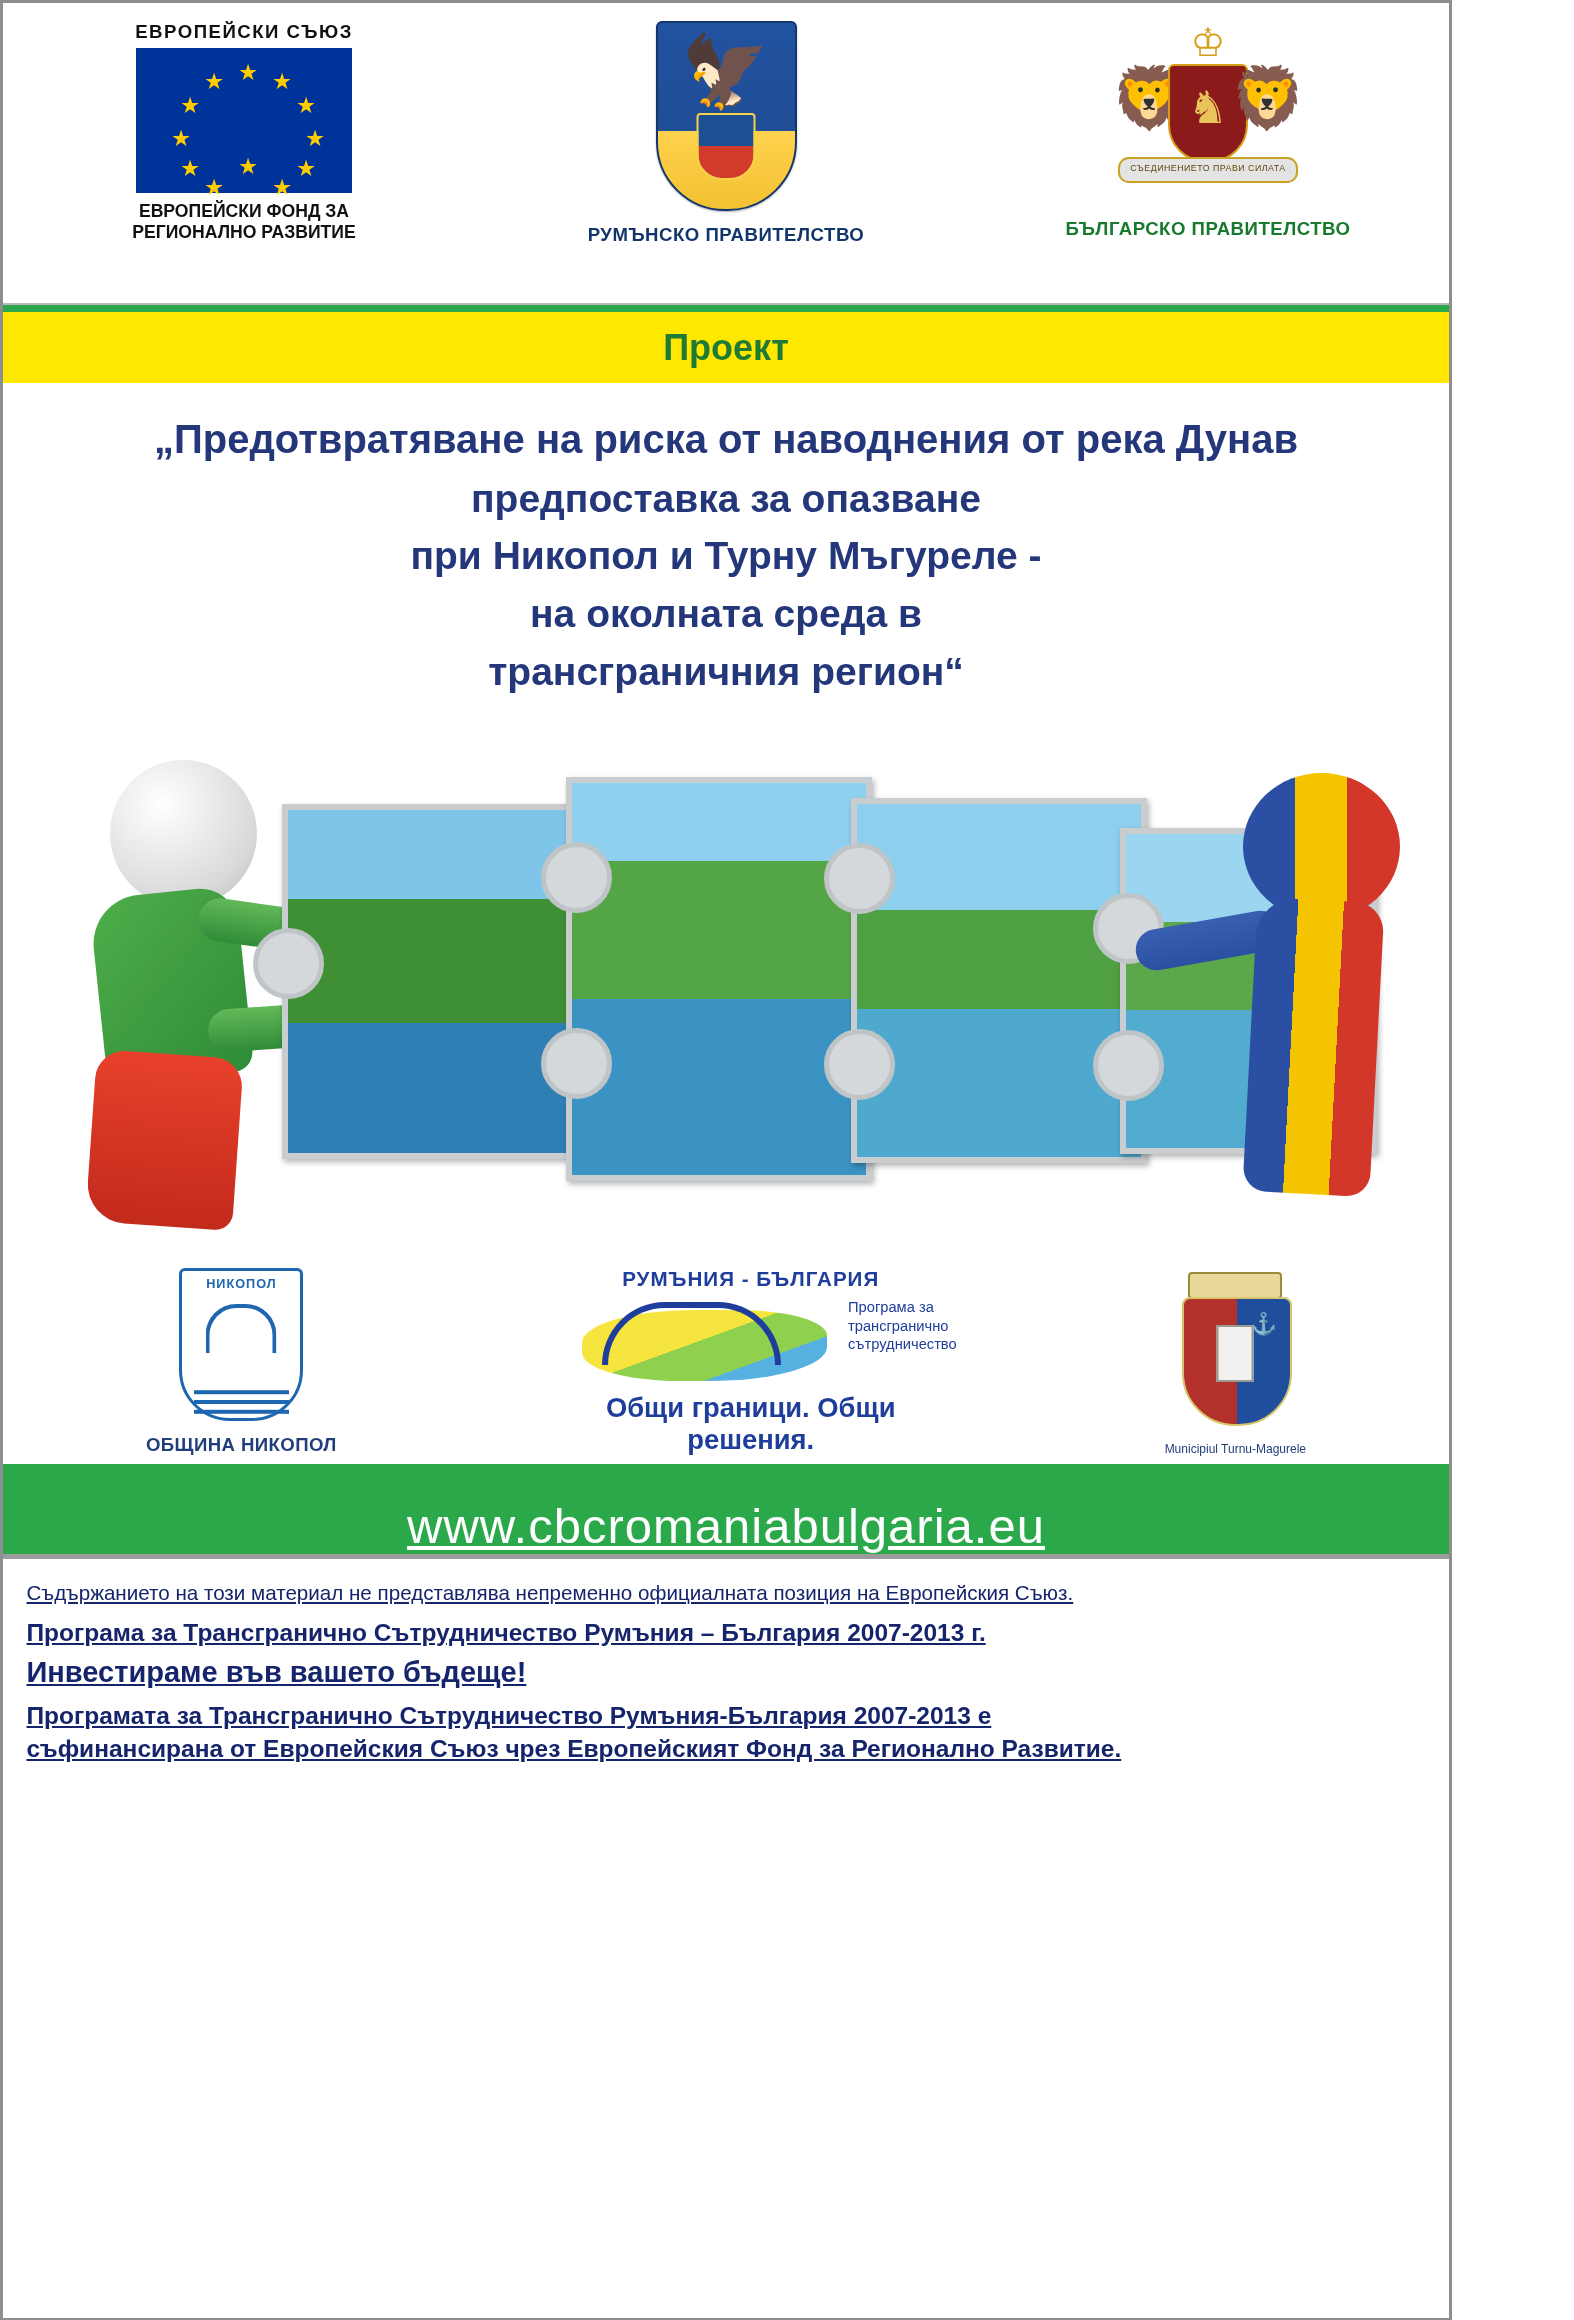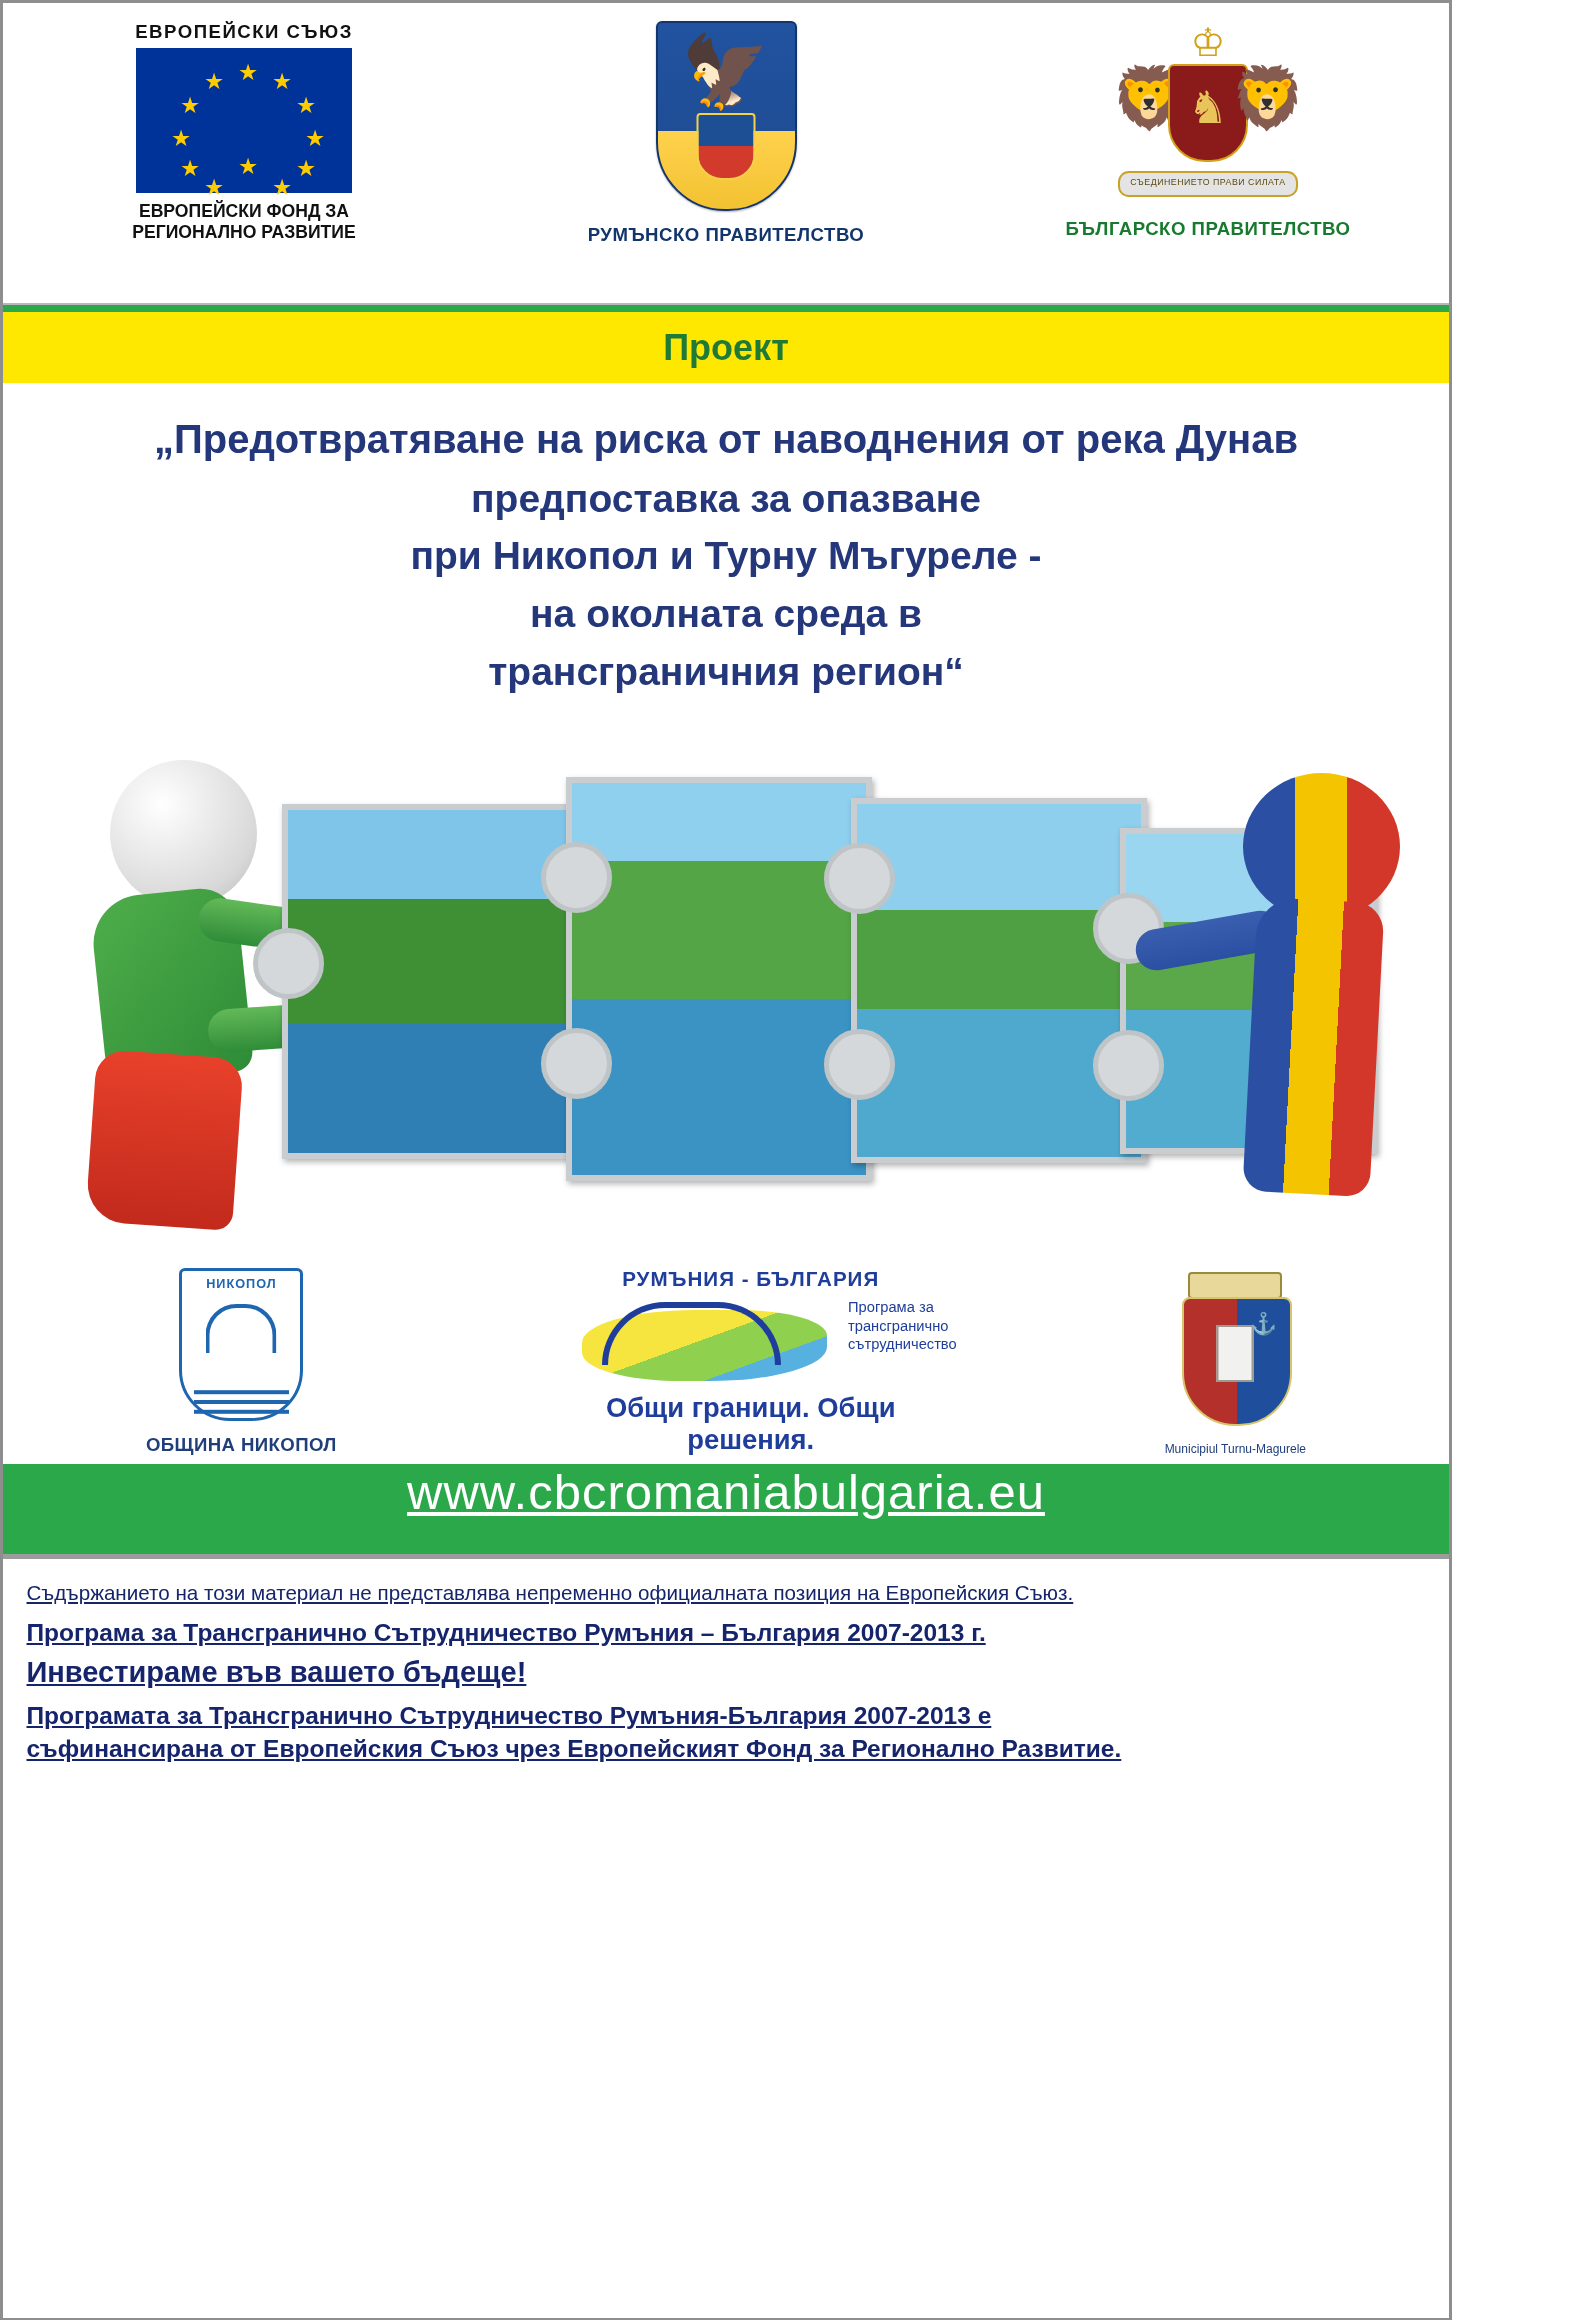--- a/index.html
+++ b/index.html
@@ -136,21 +136,21 @@
     position: absolute;
     top: 47px;
     font-size: 61px;
     color: #d9a620;
     line-height: 1;
   }
   .coa-bg .lion-l { left: 5.9px; }
   .coa-bg .lion-r { right: 5.9px; transform: scaleX(-1); }
   .coa-bg .ribbon {
     position: absolute;
-    bottom: 10px; left: 50%;
+    bottom: 24px; left: 50%;
     transform: translateX(-50%);
     width: 176px; height: 21.6px;
     background: #e4e4e4;
     border: 2px solid #c9a227;
     border-radius: 10.8px;
     font-size: 8.8px;
     color: #5d4a10;
     text-align: center;
     line-height: 19.6px;
     letter-spacing: 0.5px;
@@ -422,21 +422,21 @@
     margin-top: 13.7px;
     font-size: 12px;
     color: #1f3e7a;
   }
 
   
   .webbar {
     height: 90px;
     background: #2ba84a;
     display: flex;
-    align-items: flex-start;
+    align-items: flex-end;
     justify-content: center;
     border-bottom: 5.9px solid #9c9c9c;
   }
   .weburl {
     color: #ffffff;
     font-size: 49px;
     letter-spacing: 1px;
     font-weight: normal;
   }
 

